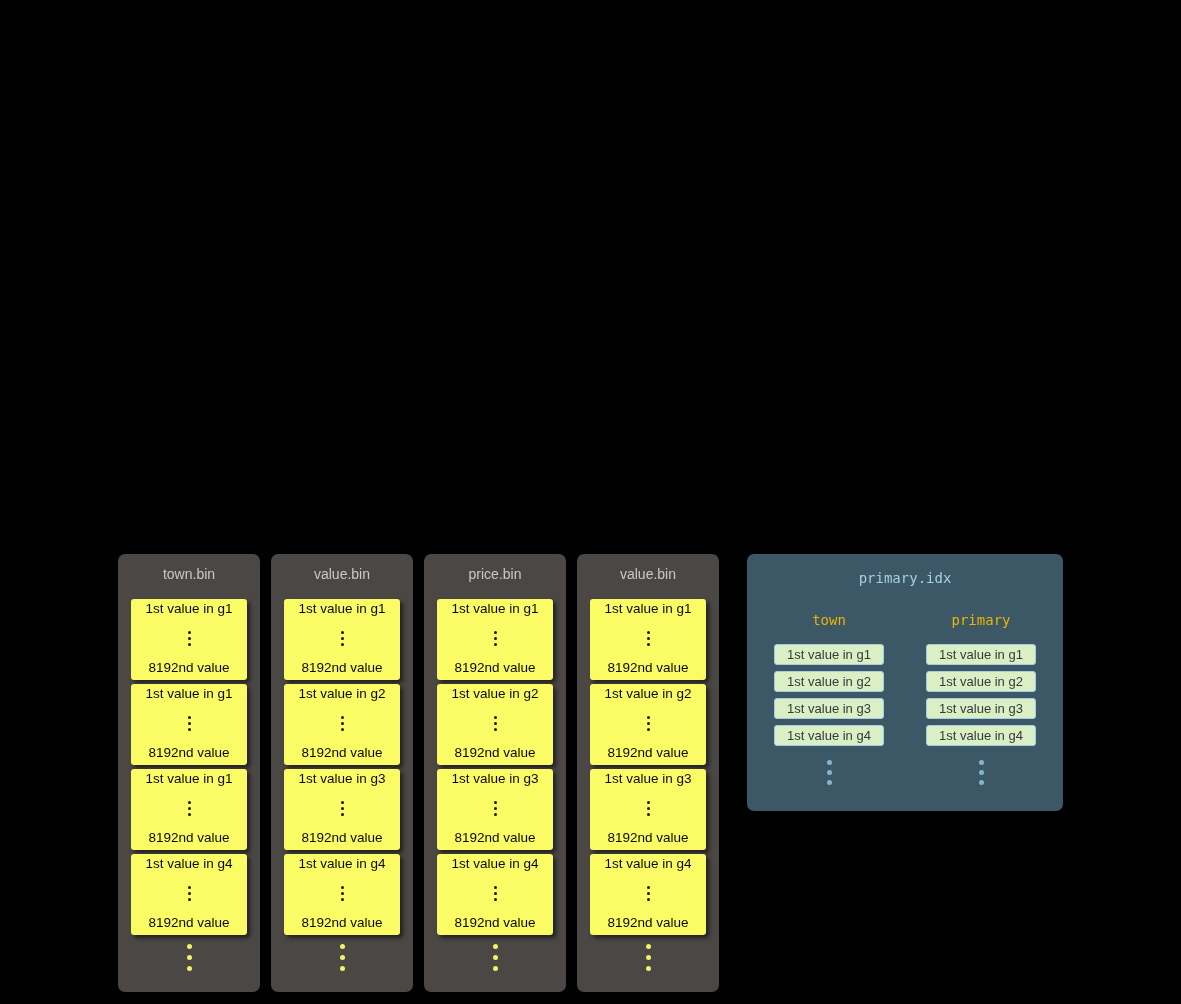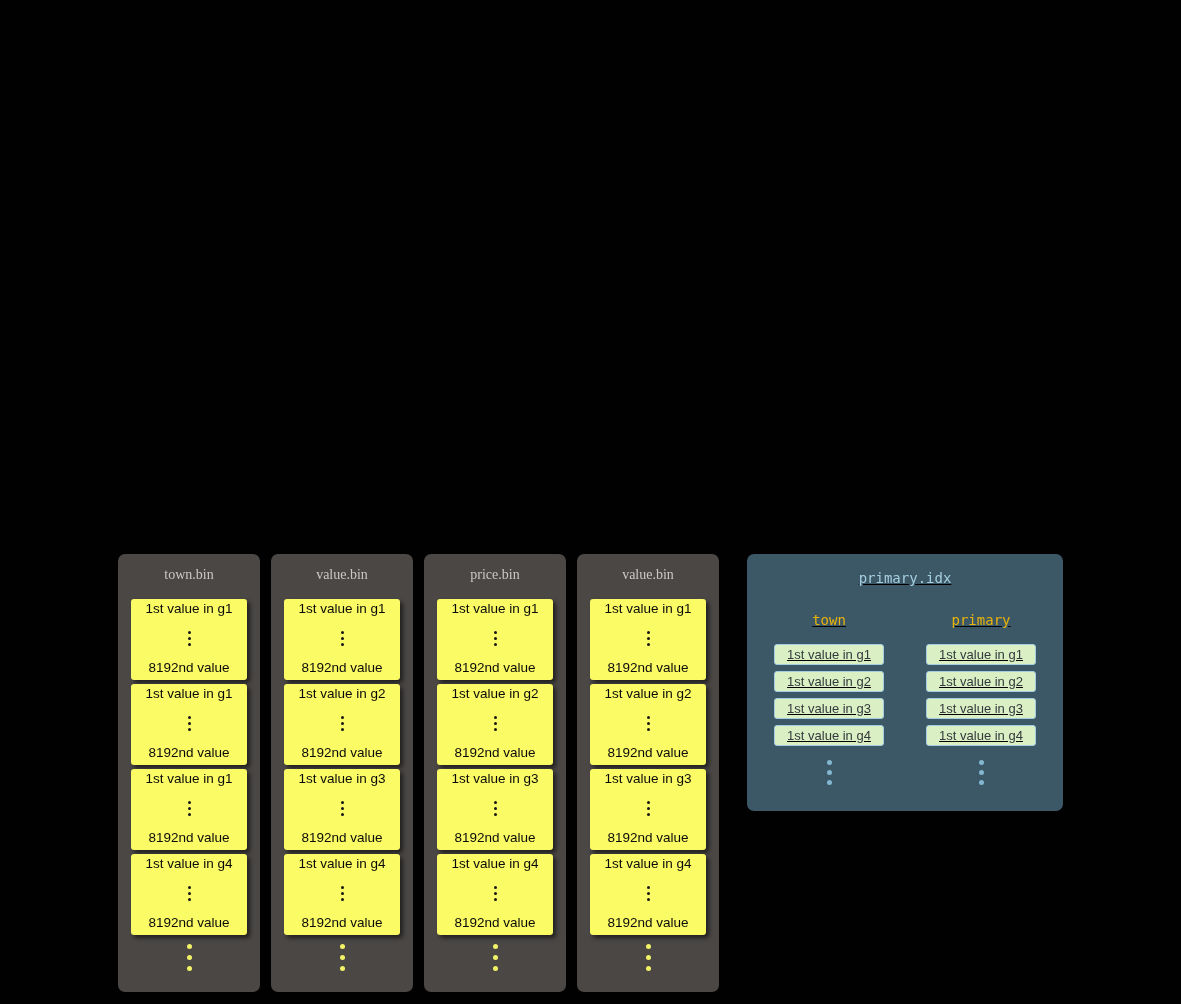--- a/index.html
+++ b/index.html
@@ -29,21 +29,21 @@
     height: 438px;
     background: #4a4745;
     border-radius: 7px;
     box-sizing: border-box;
     display: flex;
     flex-direction: column;
     align-items: center;
     padding-top: 12px;
   }
   .panel-title {
-    font-family: Liberation Serif, serif;
+    font-family: Liberation Sans, sans-serif;
     font-size: 14px;
     line-height: 17px;
     color: #ccc8c4;
     margin-bottom: 16px;
     white-space: nowrap;
   }
   .cards {
     display: flex;
     flex-direction: column;
     gap: 4px;
@@ -96,21 +96,20 @@
   
   .idx-panel {
     position: absolute;
     left: 747px;
     top: 554px;
     width: 316px;
     height: 257px;
     background: #3c5866;
     border-radius: 7px;
     box-sizing: border-box;
-    text-decoration: underline;
   }
   .idx-title {
     text-align: center;
     font-family: "DejaVu Sans Mono", "Liberation Mono", monospace;
     font-size: 14px;
     line-height: 16px;
     color: #a6cfe2;
     padding-top: 16px;
   }
   .idx-cols {

